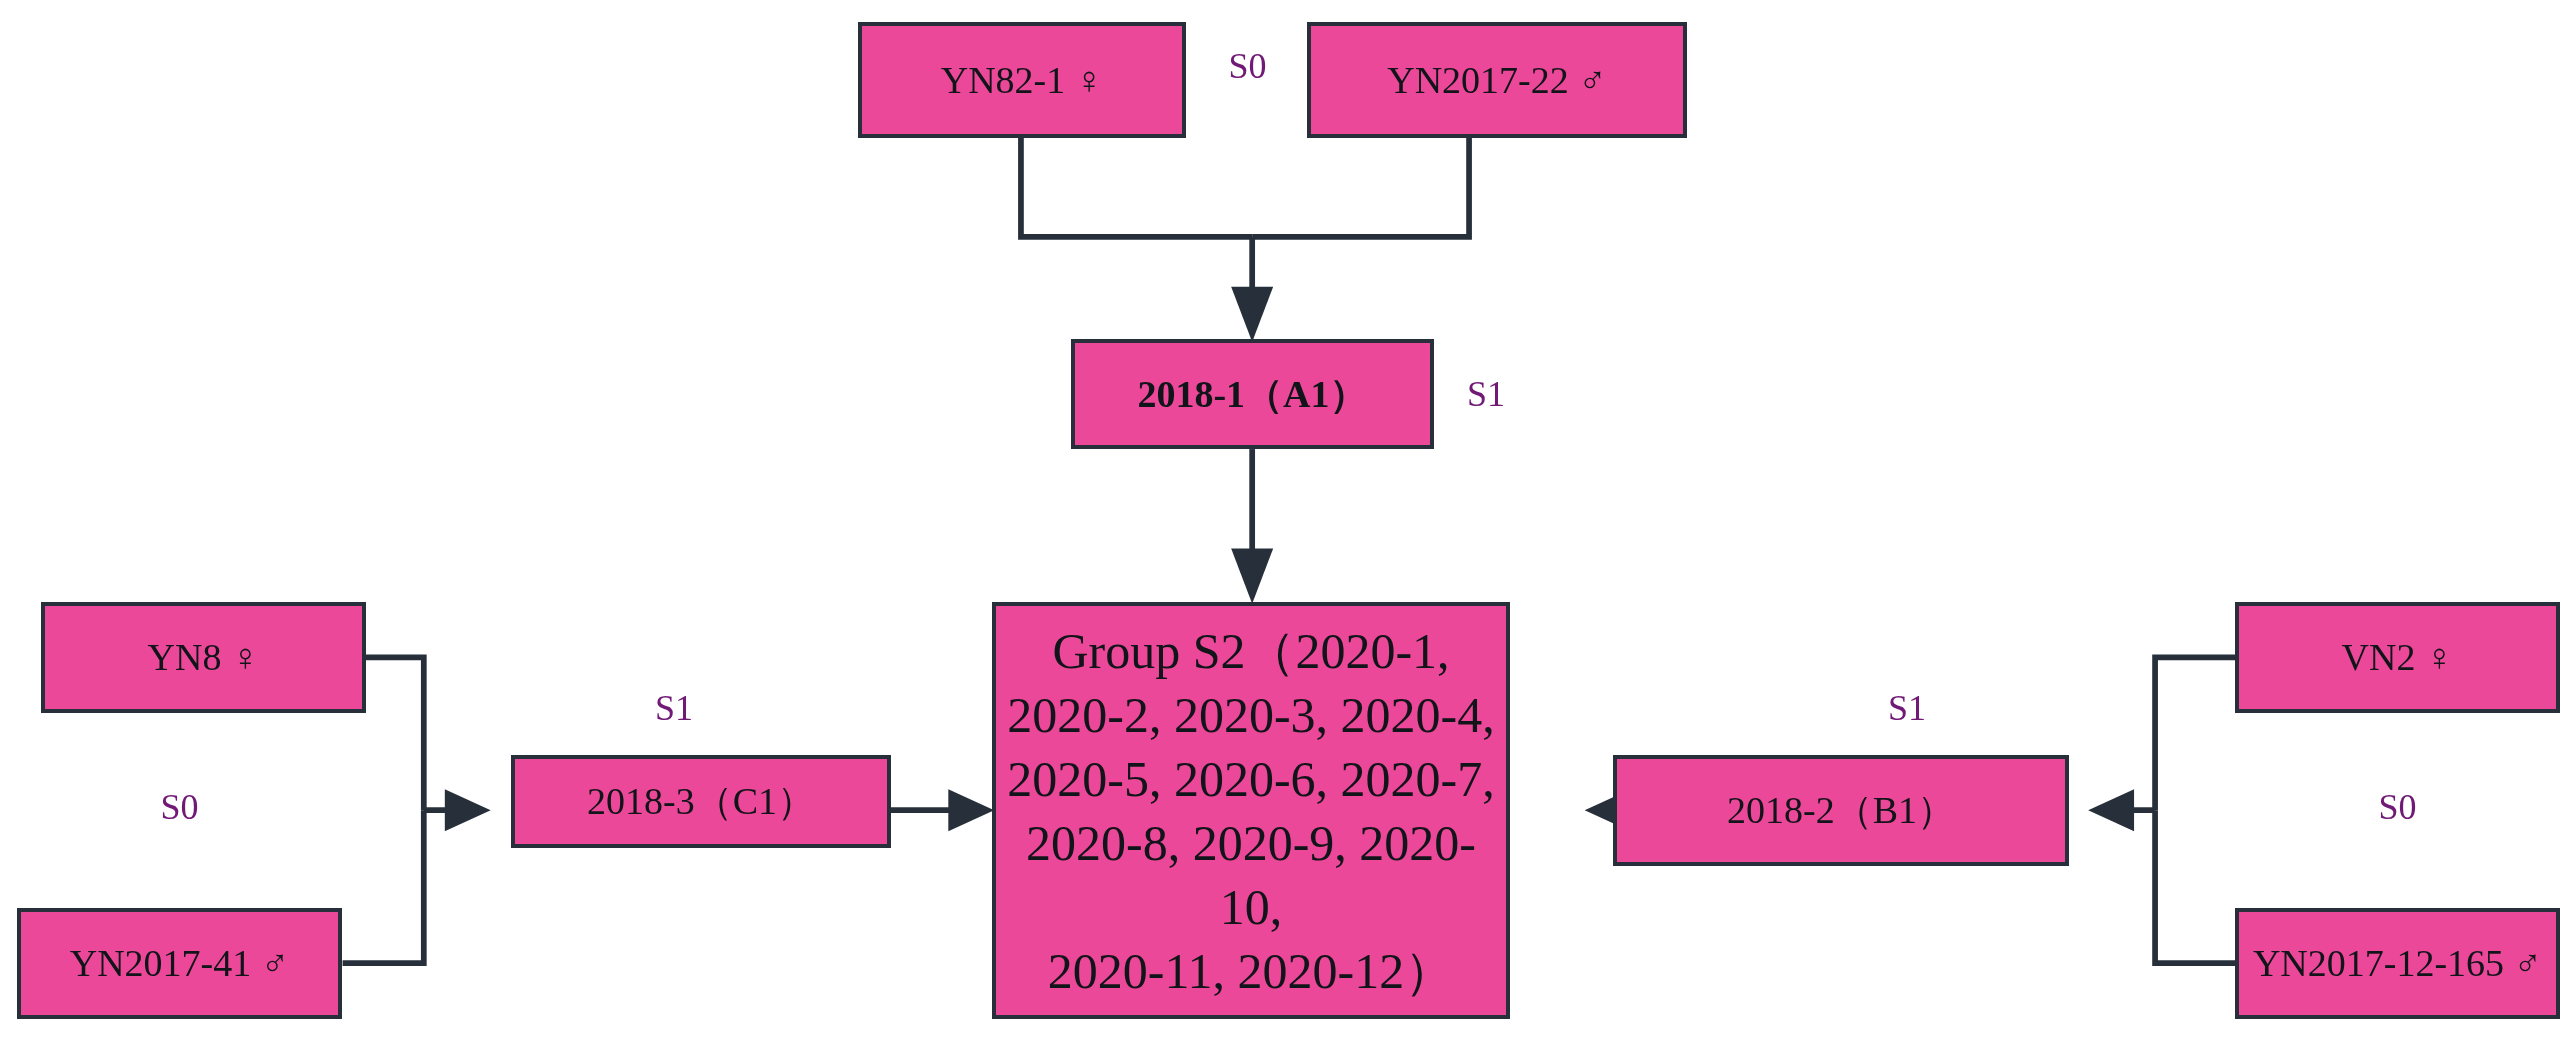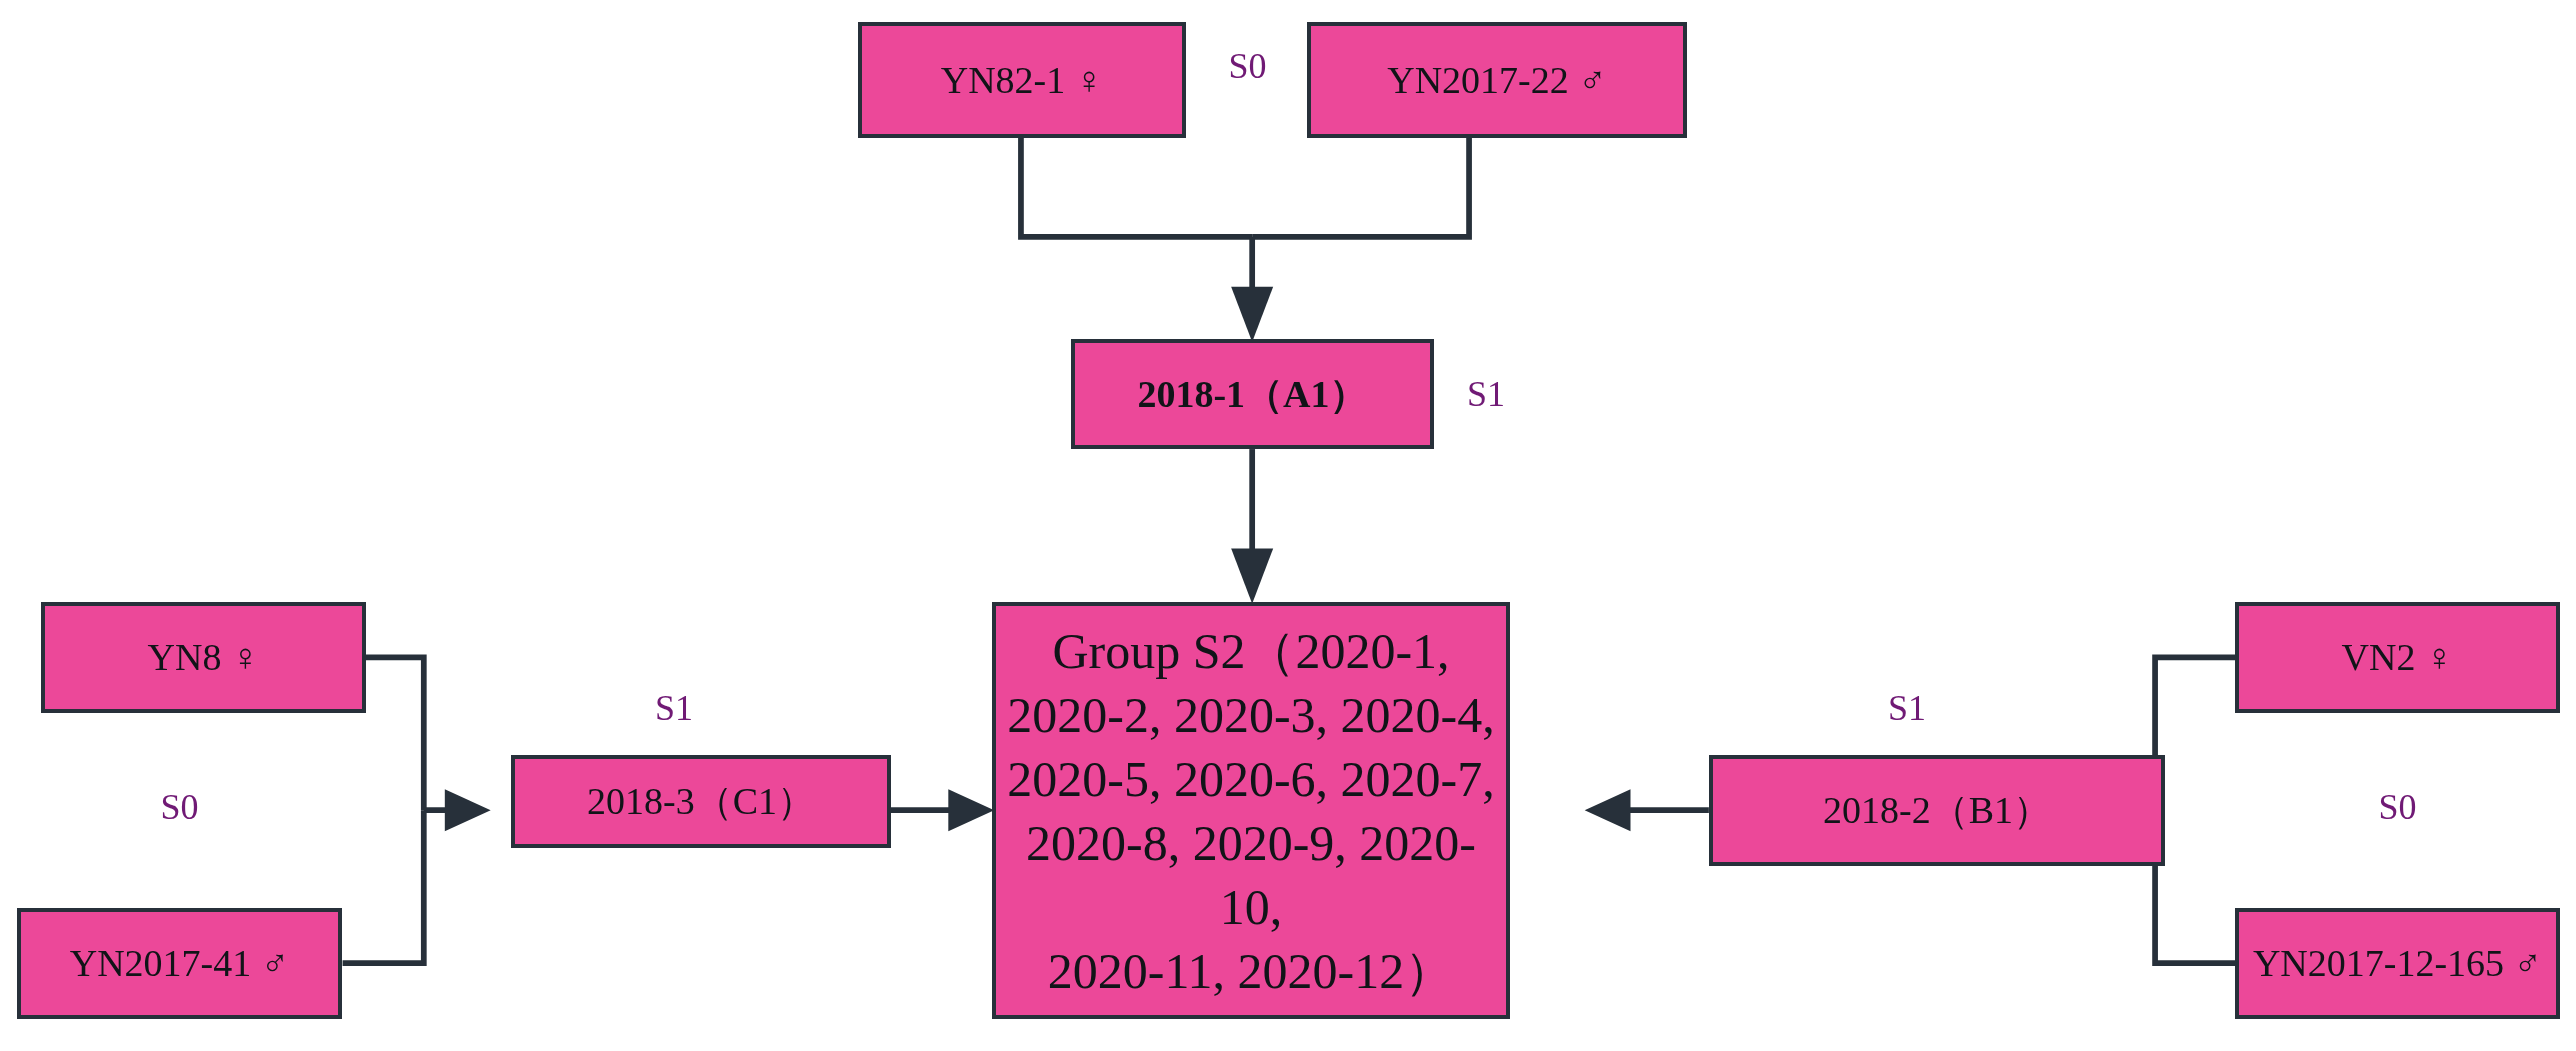--- a/index.html
+++ b/index.html
@@ -128,21 +128,21 @@
   </div>
 
   <div class="free-label" style="left:2345px; top:789px; width:105px; font-size:36px;">S0</div>
 
   <div class="node" style="left:2235px; top:908px; width:325px; height:111px; font-size:38px;">
     <span class="node-label">YN2017-12-165 ♂</span>
   </div>
 
   <div class="free-label" style="left:1864px; top:690px; width:86px; font-size:36px;">S1</div>
 
-  <div class="node" style="left:1709px; top:755px; width:456px; height:111px; font-size:38px;">
+  <div class="node" style="left:1613px; top:755px; width:456px; height:111px; font-size:38px;">
     <span class="node-label">2018-2（B1）</span>
   </div>
 
   <div class="node" style="left:992px; top:602px; width:518px; height:417px; font-size:50px;">
     <span class="node-label">Group S2（2020-1,
 2020-2, 2020-3, 2020-4,
 2020-5, 2020-6, 2020-7,
 2020-8, 2020-9, 2020-10,
 2020-11, 2020-12）</span>
   </div>

